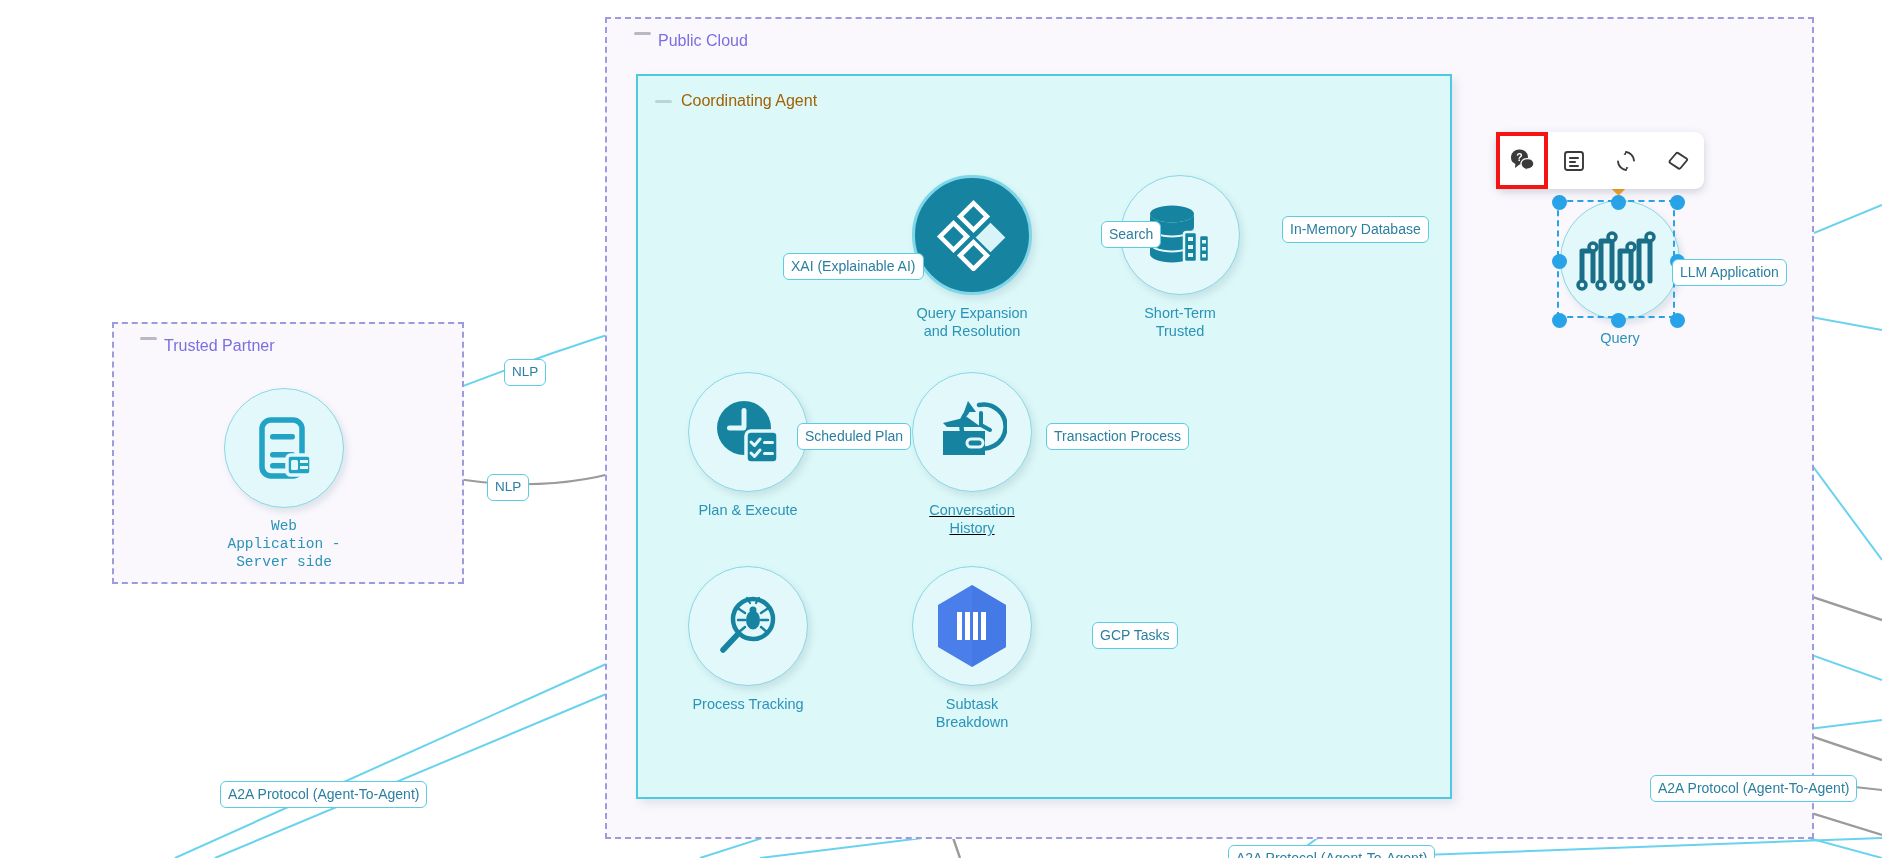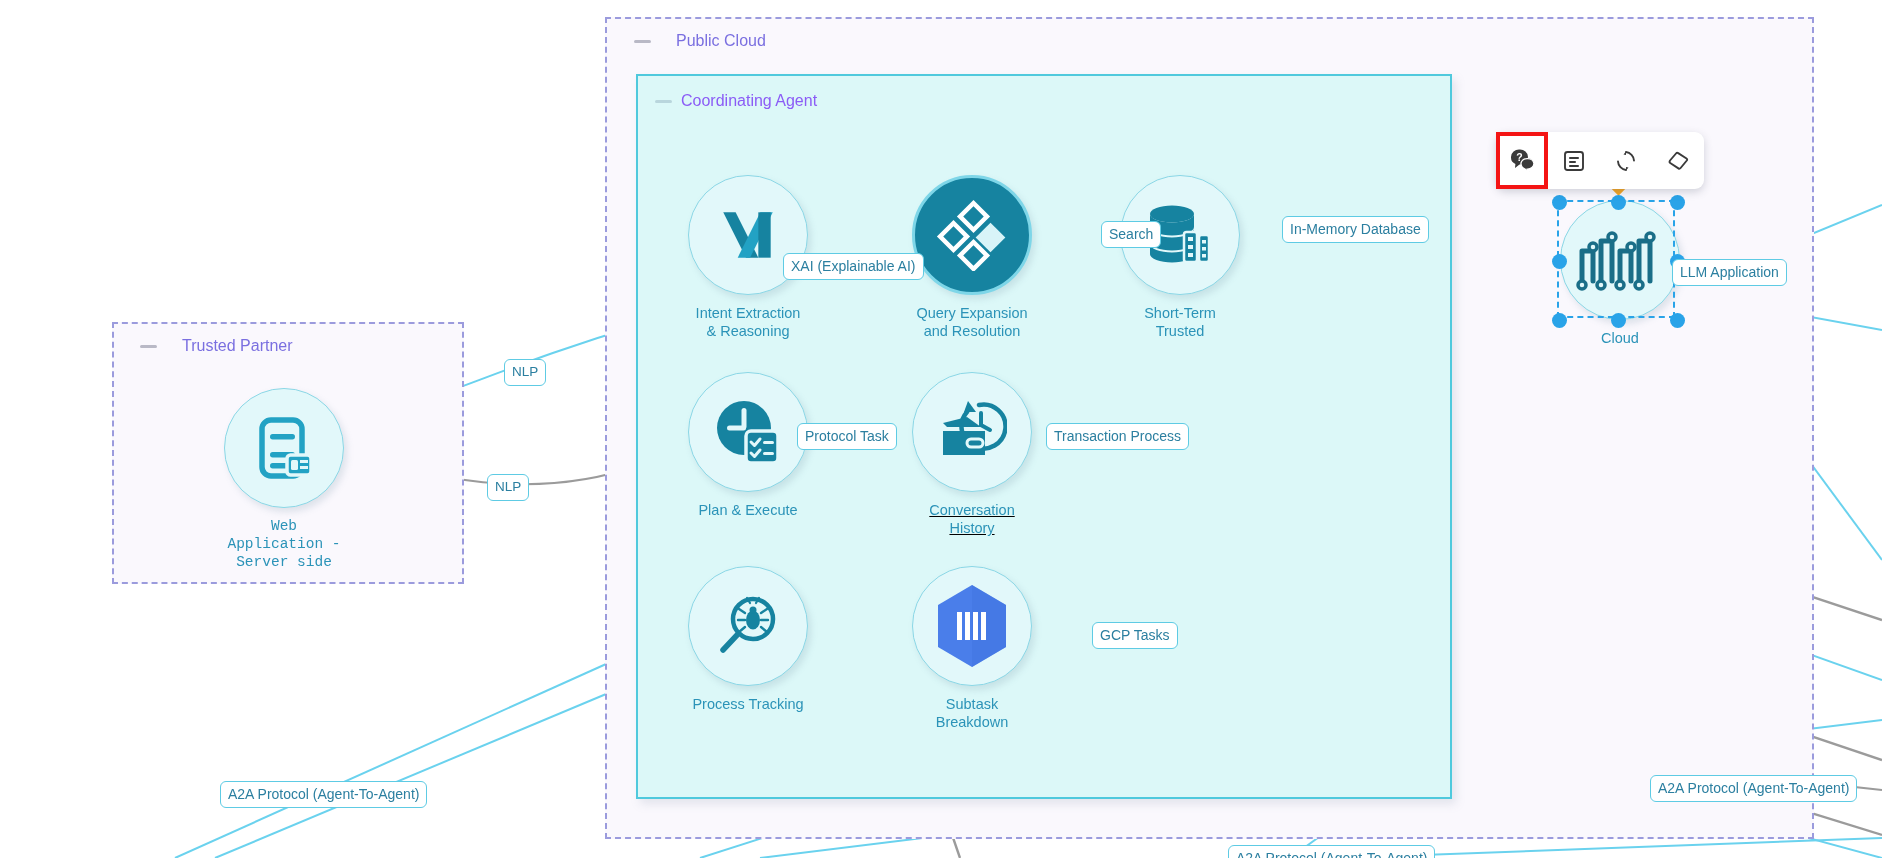--- a/index.html
+++ b/index.html
@@ -30,22 +30,21 @@
     position: absolute;
     box-sizing: border-box;
   }
   .group-dashed {
     border: 2px dashed #9b9bdd;
     background: #faf8fd;
   }
   .group-title {
     position: absolute;
     display: flex;
-    align-items: center;
-    gap: 25px;
+    gap: 7px;
     font-size: 16px;
     color: #7a6fe0;
     white-space: nowrap;
   }
   .group-collapse {
     display: inline-block;
     width: 17px;
     height: 3px;
     background: #b9b9c6;
     border-radius: 2px;
@@ -54,21 +53,21 @@
     border: 2px solid #4fc9dd;
     background: #dcf8f8;
     box-shadow: 4px 5px 9px rgba(120,140,160,0.18);
   }
   .panel-title {
     position: absolute;
     display: flex;
     align-items: center;
     gap: 9px;
     font-size: 16px;
-    color: #8b5cf6;
+    color: #a16207;
     white-space: nowrap;
   }
   .panel-collapse {
     display: inline-block;
     width: 17px;
     height: 3px;
     background: #b9d6dd;
     border-radius: 2px;
   }
   
@@ -247,31 +246,20 @@
     <span class="group-collapse"></span>
     <span>Trusted Partner</span>
   </div>
 
   <div class="group panel-solid" style="left:636px; top:74px; width:816px; height:725px;"></div>
   <div class="panel-title" style="left:655px; top:92px;">
     <span class="panel-collapse"></span>
     <span>Coordinating Agent</span>
   </div>
 
-  <div class="node" style="left:688px; top:175px;">
-    <div class="node-circle plain">
-      <svg width="66" height="66" viewBox="0 0 64 64">
-        <path d="M8 10 L20 10 L42 54 L30 54 Z" fill="#1683a0"></path>
-        <path d="M44 10 L56 10 L34 54 L22 54 Z" fill="#22a2c4"></path>
-        <path d="M42 10 L54 10 L54 54 L42 54 Z" fill="#1683a0"></path>
-      </svg>
-    </div>
-    <div class="node-label">Intent Extraction
-&amp; Reasoning</div>
-  </div>
 
   <div class="node" style="left:912px; top:175px;">
     <div class="node-circle filled">
       <svg width="72" height="72" viewBox="0 0 72 72">
         <rect x="28" y="8" width="19" height="19" fill="none" stroke="#ffffff" stroke-width="4.5" transform="rotate(45 37.5 17.5)"></rect>
         <rect x="8" y="28" width="19" height="19" fill="none" stroke="#ffffff" stroke-width="4.5" transform="rotate(45 17.5 37.5)"></rect>
         <rect x="28" y="47" width="19" height="19" fill="none" stroke="#ffffff" stroke-width="4.5" transform="rotate(45 37.5 56.5)"></rect>
         <rect x="44" y="28" width="21" height="21" fill="#d8f4f8" transform="rotate(45 54.5 38.5)"></rect>
       </svg>
     </div>
@@ -392,39 +380,39 @@
           <circle cx="27" cy="60" r="4"></circle>
           <circle cx="46" cy="60" r="4"></circle>
           <circle cx="65" cy="60" r="4"></circle>
           <circle cx="19" cy="22" r="4"></circle>
           <circle cx="38" cy="12" r="4"></circle>
           <circle cx="57" cy="22" r="4"></circle>
           <circle cx="76" cy="12" r="4"></circle>
         </g>
       </svg>
     </div>
-    <div class="node-label">Cloud</div>
+    <div class="node-label">Query</div>
   </div>
 
   <div class="sel-frame" style="left:1557px; top:200px; width:118px; height:118px;">
     <div class="rot-handle" style="left:59px; top:-16px;"></div>
     <div class="handle" style="left:0; top:0;"></div>
     <div class="handle" style="left:59px; top:0;"></div>
     <div class="handle" style="left:118px; top:0;"></div>
     <div class="handle" style="left:0; top:59px;"></div>
     <div class="handle" style="left:118px; top:59px;"></div>
     <div class="handle" style="left:0; top:118px;"></div>
     <div class="handle" style="left:59px; top:118px;"></div>
     <div class="handle" style="left:118px; top:118px;"></div>
   </div>
 
   <div class="chip" style="left:783px; top:221px;margin-top:32px;">XAI (Explainable AI)</div>
   <div class="chip" style="left:1101px; top:221px;">Search</div>
   <div class="chip" style="left:1251px; top:216px;margin-left:31px;">In-Memory Database</div>
-  <div class="chip" style="left:797px; top:423px;">Protocol Task</div>
+  <div class="chip" style="left:797px; top:423px;">Scheduled Plan</div>
   <div class="chip" style="left:1046px; top:423px;">Transaction Process</div>
   <div class="chip" style="left:1092px; top:622px;">GCP Tasks</div>
   <div class="chip" style="left:1672px; top:259px;">LLM Application</div>
   <div class="chip small" style="left:504px; top:359px;">NLP</div>
   <div class="chip small" style="left:487px; top:474px;">NLP</div>
   <div class="chip" style="left:220px; top:781px;">A2A Protocol (Agent-To-Agent)</div>
   <div class="chip" style="left:1650px; top:775px;">A2A Protocol (Agent-To-Agent)</div>
   <div class="chip" style="left:1228px; top:845px;">A2A Protocol (Agent-To-Agent)</div>
 
   <div class="toolbar" style="left:1496px; top:132px;">

